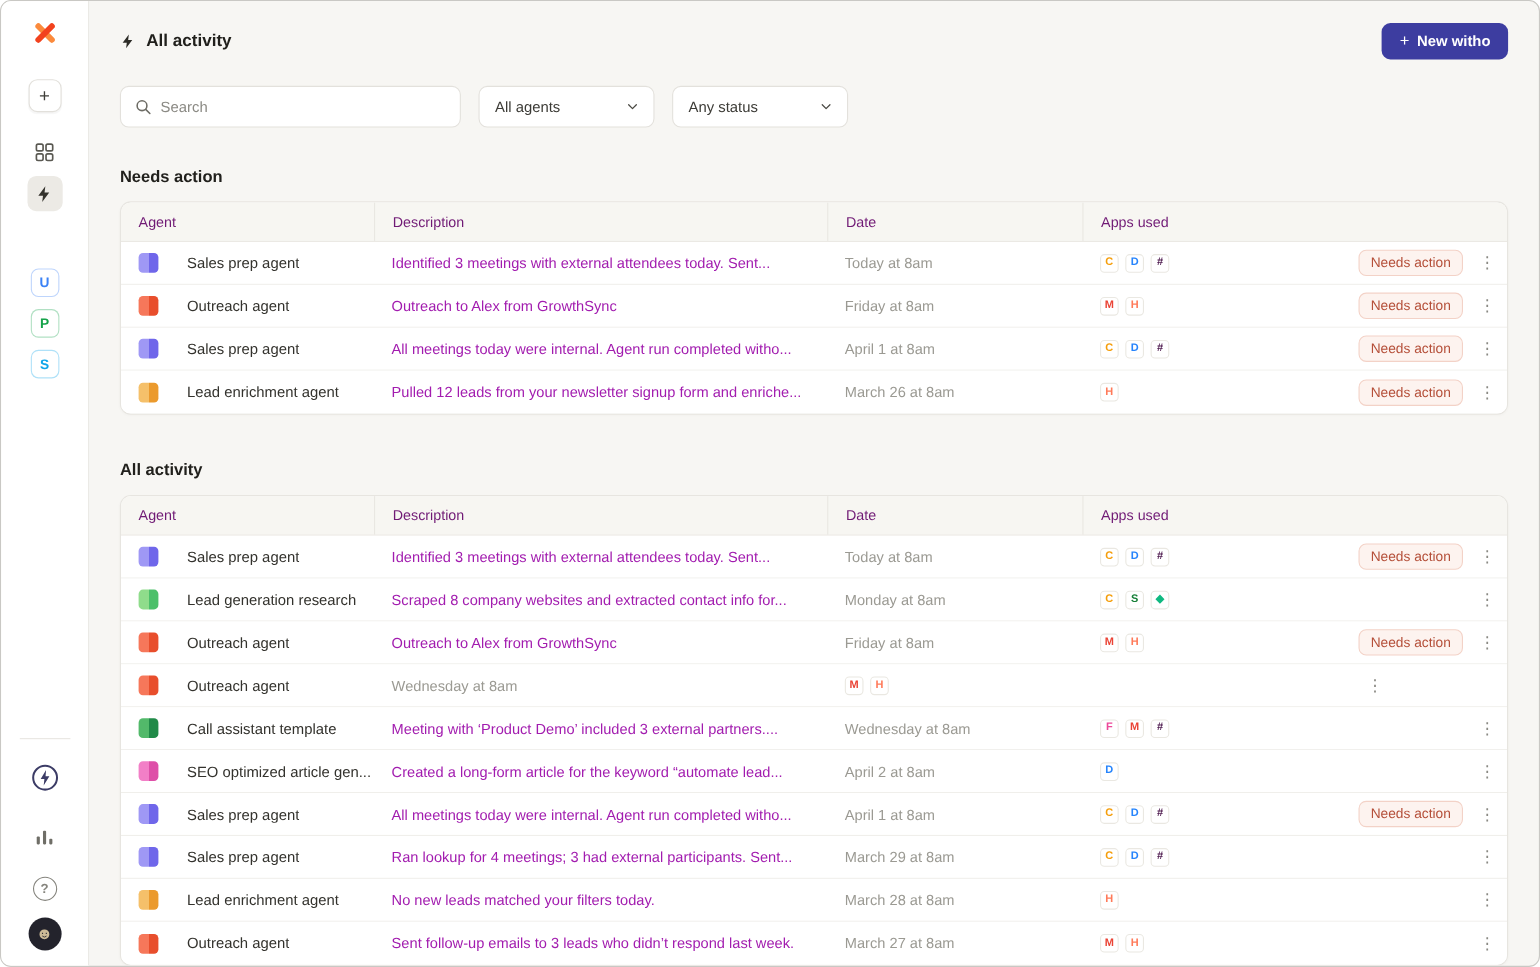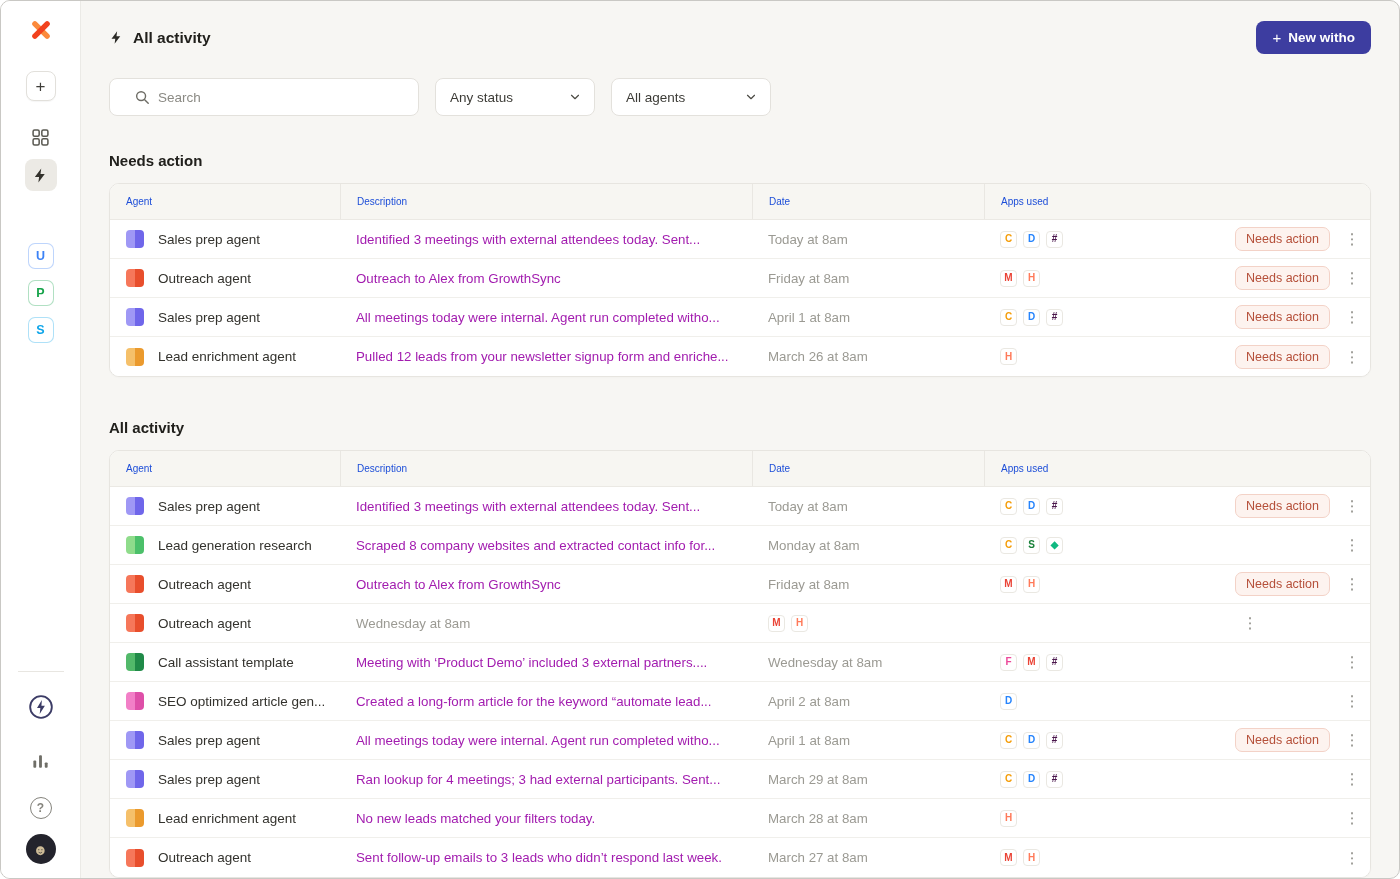--- a/index.html
+++ b/index.html
@@ -59,21 +59,21 @@
   .new-agent {
     background:#3d3da0; color:#fff; border:none; border-radius:8px;
     padding:9px 16px; font-size:13.5px; font-weight:600; cursor:pointer;
     display:flex; align-items:center; gap:7px; font-family:inherit;
   }
   .new-agent .plus { font-size:15px; font-weight:400; line-height:1; }
 
   .filters { display:flex; gap:16px; margin-bottom:36px; }
   .search {
     width:310px; height:38px; background:#fff; border:1px solid #e3e1dc; border-radius:8px;
-    display:flex; align-items:center; padding:0 24px; gap:8px;
+    display:flex; align-items:center; padding:0 12px; gap:8px;
   }
   .search input {
     border:none; outline:none; flex:1; font-size:13.5px; color:#34332e; background:transparent;
     font-family:inherit;
   }
   .search input::placeholder { color:#8b8a84; }
   .select {
     height:38px; min-width:160px; background:#fff; border:1px solid #e3e1dc; border-radius:8px;
     display:flex; align-items:center; justify-content:space-between; padding:0 12px 0 14px;
     font-size:13.5px; color:#3c3b36; cursor:pointer; gap:20px;
@@ -85,26 +85,26 @@
   .table {
     background:#fff; border:1px solid #e7e5e0; border-radius:10px; overflow:hidden;
     box-shadow:0 1px 2px rgba(0,0,0,.02);
   }
   .thead, .trow {
     display:grid;
     grid-template-columns:230px minmax(0,1fr) 232px 182px 168px 36px;
     align-items:center;
   }
   .thead { background:#f7f6f2; height:36px; border-bottom:1px solid #ebe9e4; }
-  .hcell { font-size:10px; color:#1d4ed8; padding-left:16px; height:100%; display:flex; align-items:center; }
+  .hcell { font-size:13px; color:#701a75; padding-left:16px; height:100%; display:flex; align-items:center; }
   .thead .hcell:nth-child(2), .thead .hcell:nth-child(3), .thead .hcell:nth-child(4) { border-left:1px solid #e9e7e2; }
   .trow { height:39px; border-bottom:1px solid #f0efeb; background:#fff; cursor:pointer; }
   .trow:last-child { border-bottom:none; }
   .cell { padding-left:16px; min-width:0; }
-  .agent { display:flex; align-items:center; gap:14px; }
+  .agent { display:flex; align-items:center; gap:26px; }
   .agent-icon { width:18px; height:18px; border-radius:4px; flex-shrink:0; }
   .agent-name { font-size:13.5px; color:#33322d; white-space:nowrap; overflow:hidden; text-overflow:ellipsis; }
   .desc { font-size:13.3px; color:#a21caf; white-space:nowrap; overflow:hidden; text-overflow:ellipsis; padding-right:18px; }
   .date { font-size:13.3px; color:#9b9a93; white-space:nowrap; }
   .apps { display:flex; gap:6px; align-items:center; }
   .app-tile {
     width:17px; height:17px; border-radius:4px; background:#fff; border:1px solid #eae8e2;
     display:inline-flex; align-items:center; justify-content:center;
     font-size:10px; font-weight:700; line-height:1;
   }
@@ -188,27 +188,27 @@
 
     <div class="filters">
       <div class="search">
         <svg width="16" height="16" viewBox="0 0 18 18">
           <circle cx="8" cy="8" r="5" fill="none" stroke="#6d6c65" stroke-width="1.6"></circle>
           <line x1="12" y1="12" x2="16" y2="16" stroke="#6d6c65" stroke-width="1.6" stroke-linecap="round"></line>
         </svg>
         <input type="text" placeholder="Search" style="">
       </div>
       <div class="select">
-        <span>Any status</span>
+        <span>All agents</span>
         <svg width="14" height="14" viewBox="0 0 24 24" fill="none" stroke="#4b4a44" stroke-width="2" stroke-linecap="round" stroke-linejoin="round">
             <path d="M6 9l6 6 6-6"></path>
           </svg>
       </div>
       <div class="select">
-        <span>All agents</span>
+        <span>Any status</span>
         <svg width="14" height="14" viewBox="0 0 24 24" fill="none" stroke="#4b4a44" stroke-width="2" stroke-linecap="round" stroke-linejoin="round">
             <path d="M6 9l6 6 6-6"></path>
           </svg>
       </div>
     </div>
 
     <section class="section">
       <h2 class="section-title">Needs action</h2>
       <div class="table">
         <div class="thead">

